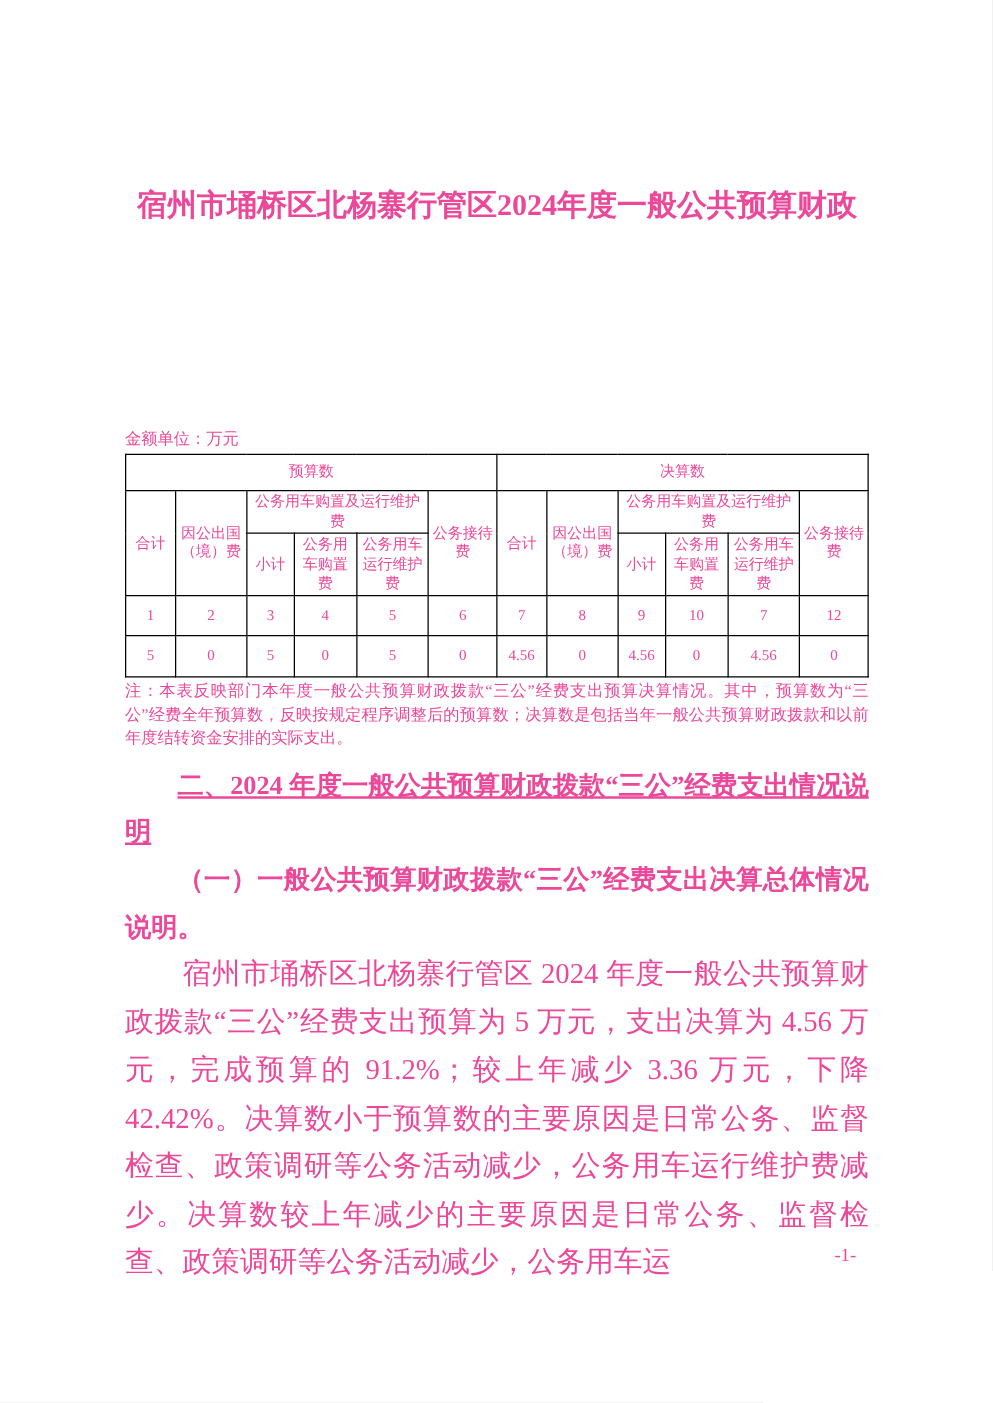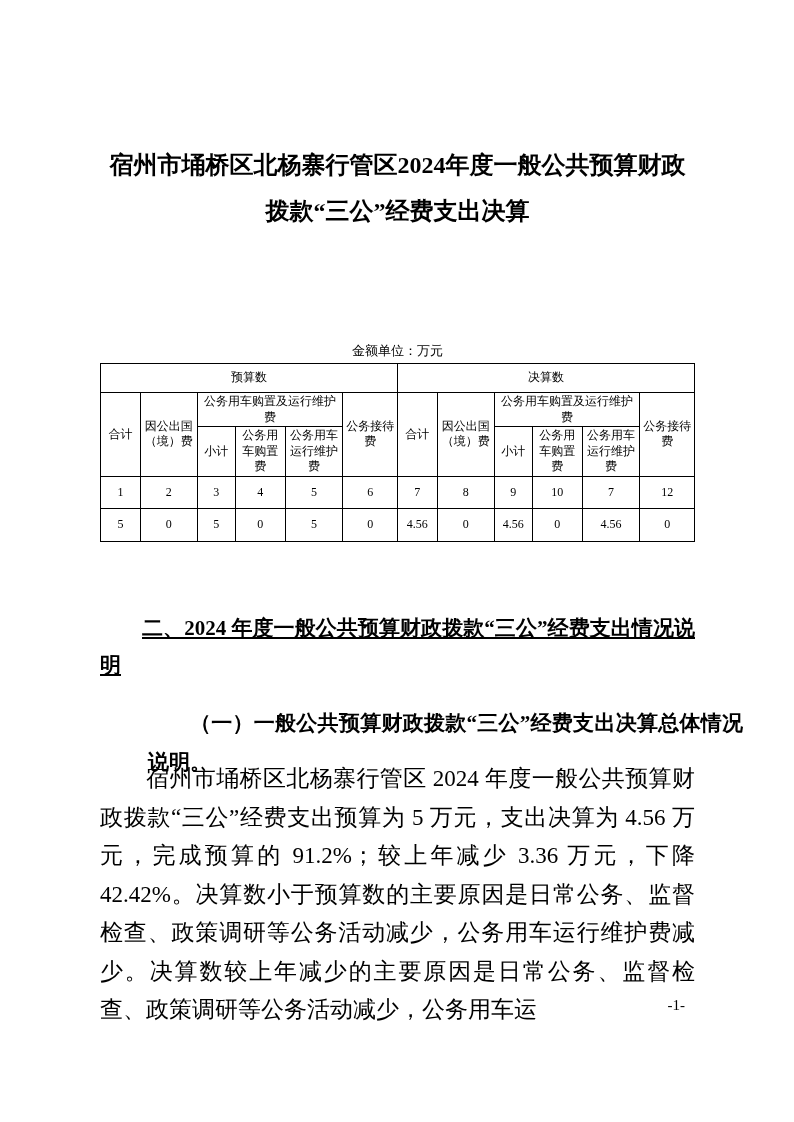--- a/index.html
+++ b/index.html
@@ -4,21 +4,21 @@
 <style>
   * { box-sizing: border-box; }
   html, body { margin: 0; padding: 0; background: #e8e8e8; }
   .page {
     position: relative;
     width: 794px;
     height: 1122px;
     margin: 0 auto;
     background: #ffffff;
     font-family: "Liberation Serif", "DejaVu Serif", serif;
-    color: #000000;
+    color: #ec4899;
     overflow: hidden;
   }
   .abs { position: absolute; left: 100px; width: 595px; }
 
   .doc-title {
     top: 142px;
     text-align: center;
     font-size: 24px;
     font-weight: bold;
     line-height: 46px;
@@ -26,26 +26,26 @@
   .doc-title span { display: block; }
 
   .h-section {
     font-size: 21px;
     font-weight: bold;
     text-indent: 2em;
     text-align: justify;
   }
   .h1 { top: 262px; line-height: 45px; }
   .h2 { top: 610px; line-height: 37px; text-decoration: underline; }
-  .h3 { top: 704px; line-height: 39px; margin-left: 48px; }
+  .h3 { top: 684px; line-height: 39px; }
 
   .unit-label {
     top: 341px;
     font-size: 13px;
-    text-align: center;
+    text-align: left;
     line-height: 20px;
   }
 
   .table-wrap { top: 363px; font-family: Liberation Serif, serif; }
   table.sangong {
     width: 595px;
     border-collapse: collapse;
     table-layout: fixed;
   }
   table.sangong td {
@@ -87,21 +87,20 @@
     font-size: 15px;
   }
 </style>
 </head>
 <body>
 
 <div class="page">
 
   <div class="abs doc-title">
     <span>宿州市埇桥区北杨寨行管区2024年度一般公共预算财政</span>
-    <span>拨款“三公”经费支出决算</span>
   </div>
 
 
   <div class="abs unit-label">金额单位：万元</div>
 
   <div class="abs table-wrap">
     <table class="sangong">
       <colgroup>
         <col style="width:6.7%">
           <col style="width:9.6%">
@@ -164,20 +163,21 @@
           <td>0</td>
           <td>4.56</td>
           <td>0</td>
           <td>4.56</td>
           <td>0</td>
         </tr>
       </tbody>
     </table>
   </div>
 
+  <div class="abs table-note">注：本表反映部门本年度一般公共预算财政拨款“三公”经费支出预算决算情况。其中，预算数为“三公”经费全年预算数，反映按规定程序调整后的预算数；决算数是包括当年一般公共预算财政拨款和以前年度结转资金安排的实际支出。</div>
 
   <div class="abs h-section h2">二、2024 年度一般公共预算财政拨款“三公”经费支出情况说明</div>
 
   <div class="abs h-section h3">（一）一般公共预算财政拨款“三公”经费支出决算总体情况说明。</div>
 
   <p class="abs body-para">宿州市埇桥区北杨寨行管区 2024 年度一般公共预算财政拨款“三公”经费支出预算为 5 万元，支出决算为 4.56 万元，完成预算的 91.2%；较上年减少 3.36 万元，下降 42.42%。决算数小于预算数的主要原因是日常公务、监督检查、政策调研等公务活动减少，公务用车运行维护费减少。决算数较上年减少的主要原因是日常公务、监督检查、政策调研等公务活动减少，公务用车运</p>
 
   <div class="abs page-number">-1-</div>
 
 </div>

